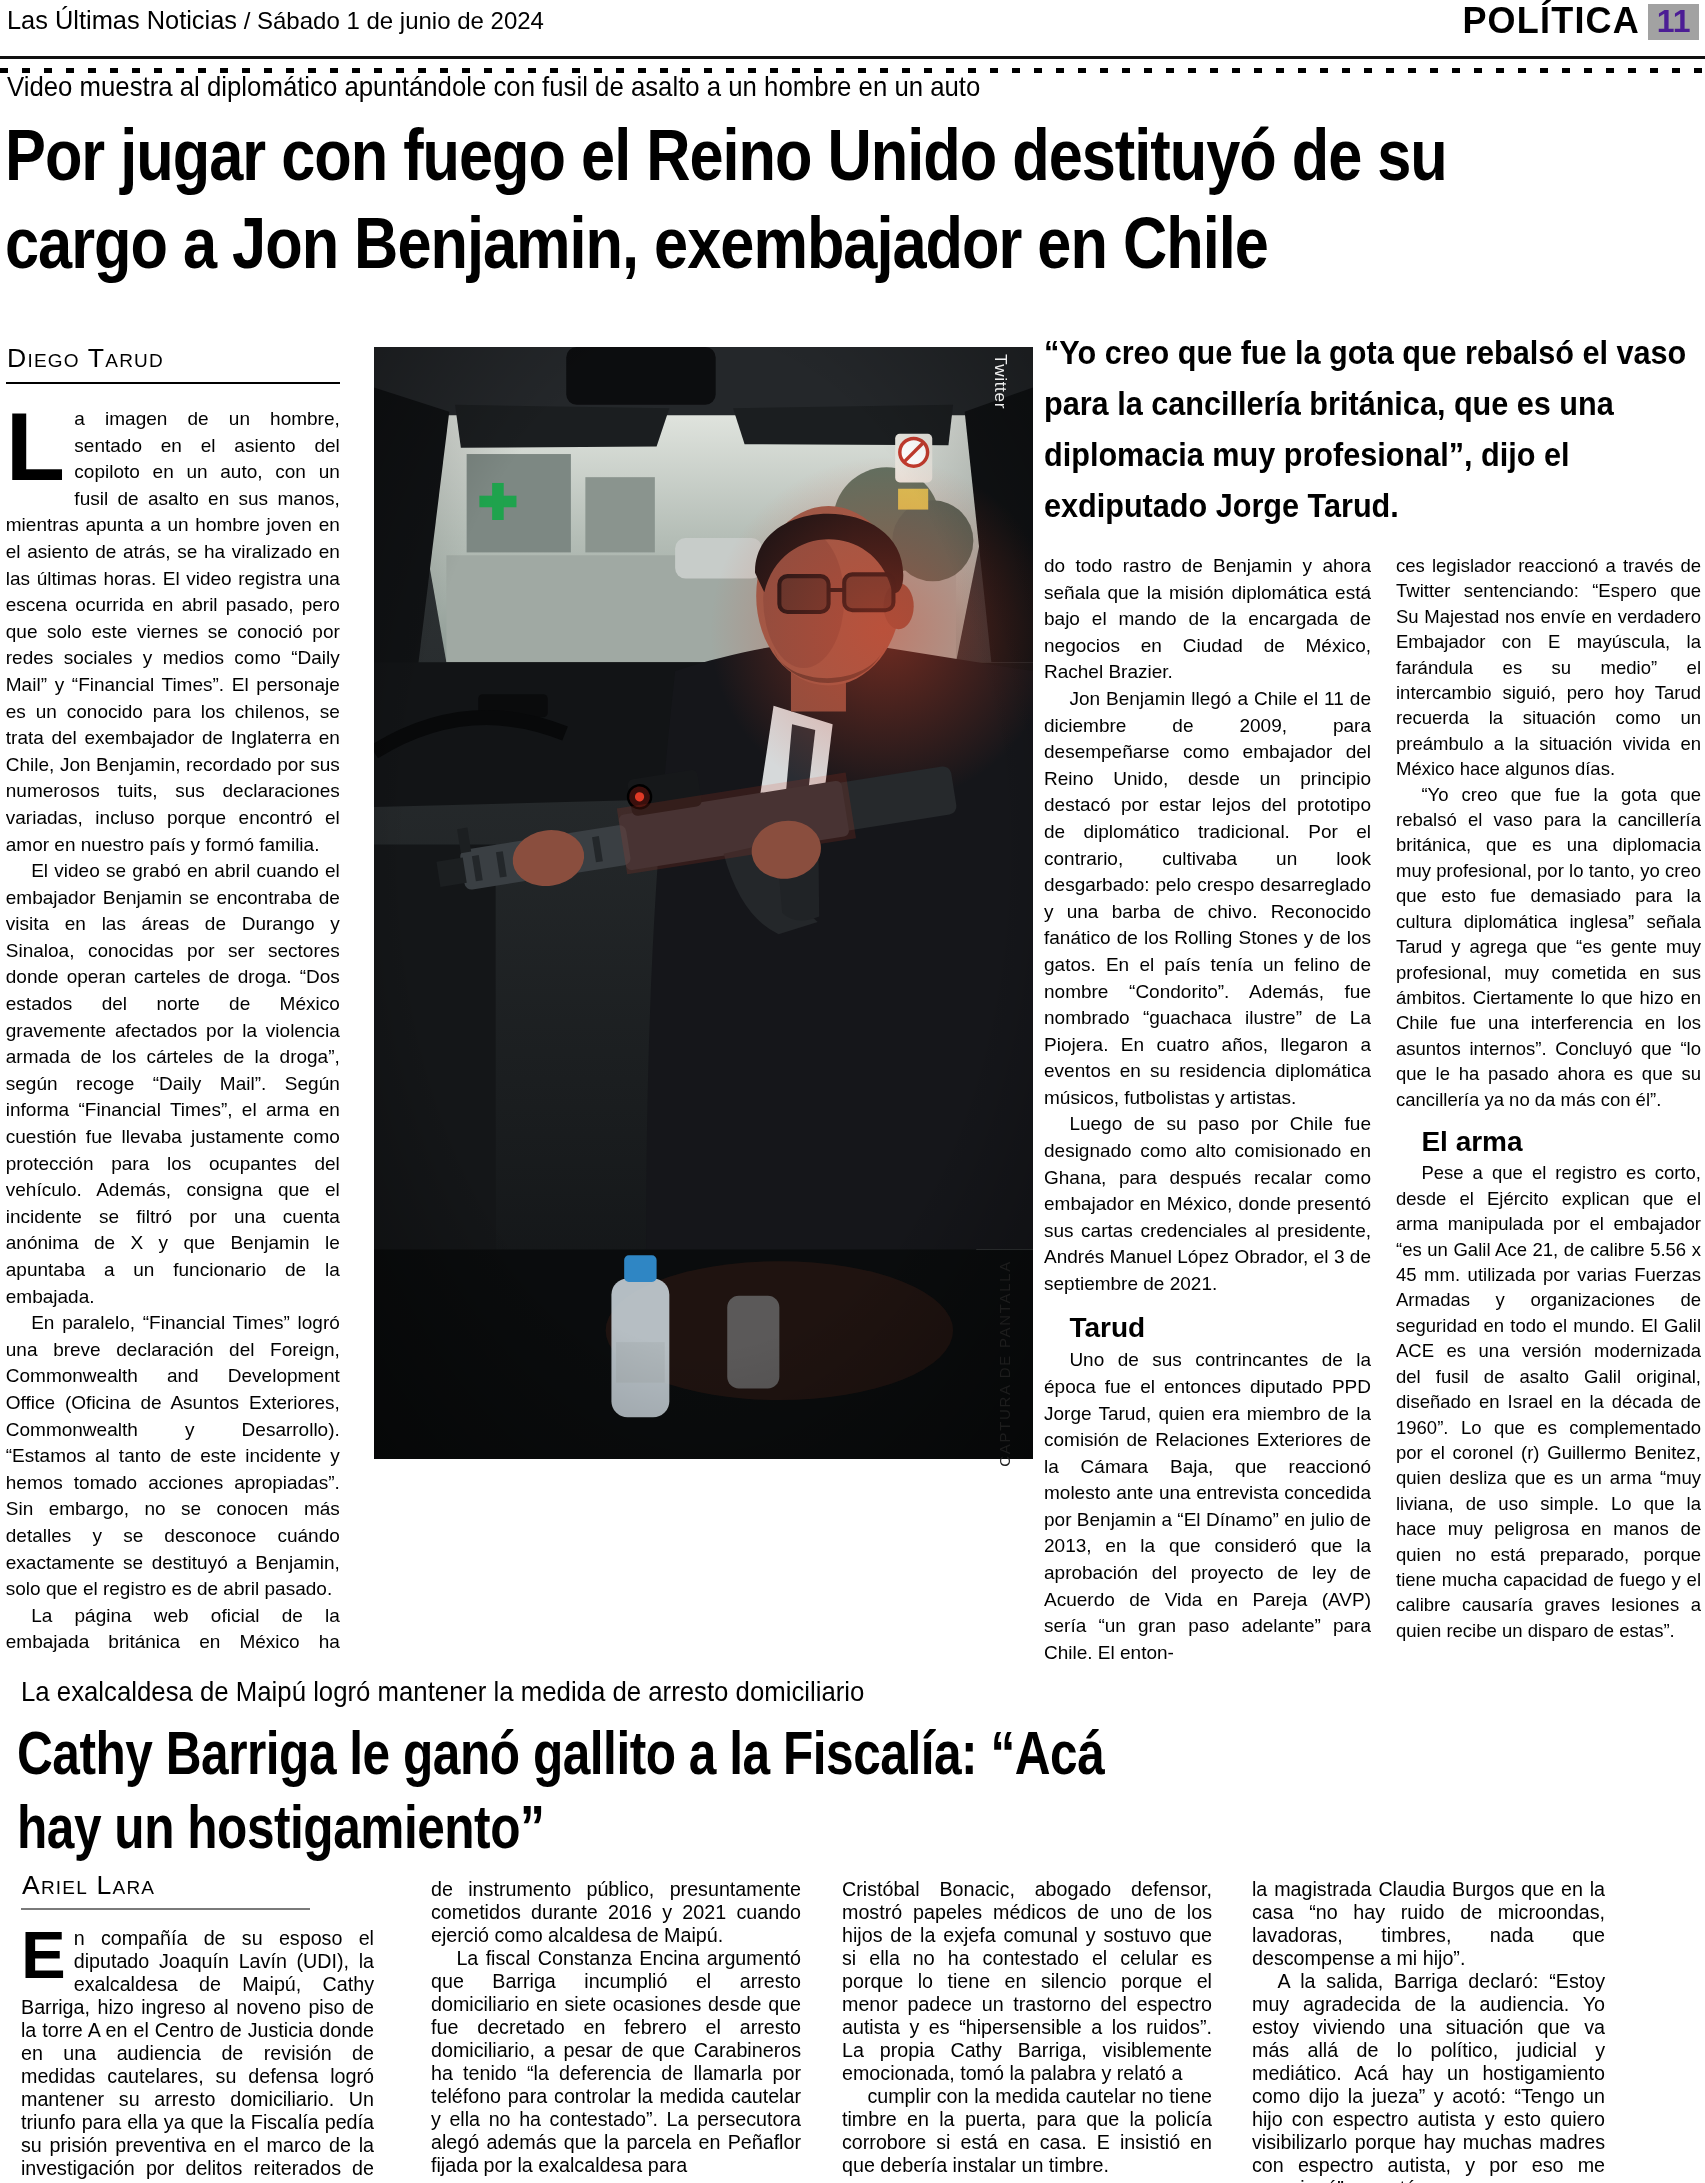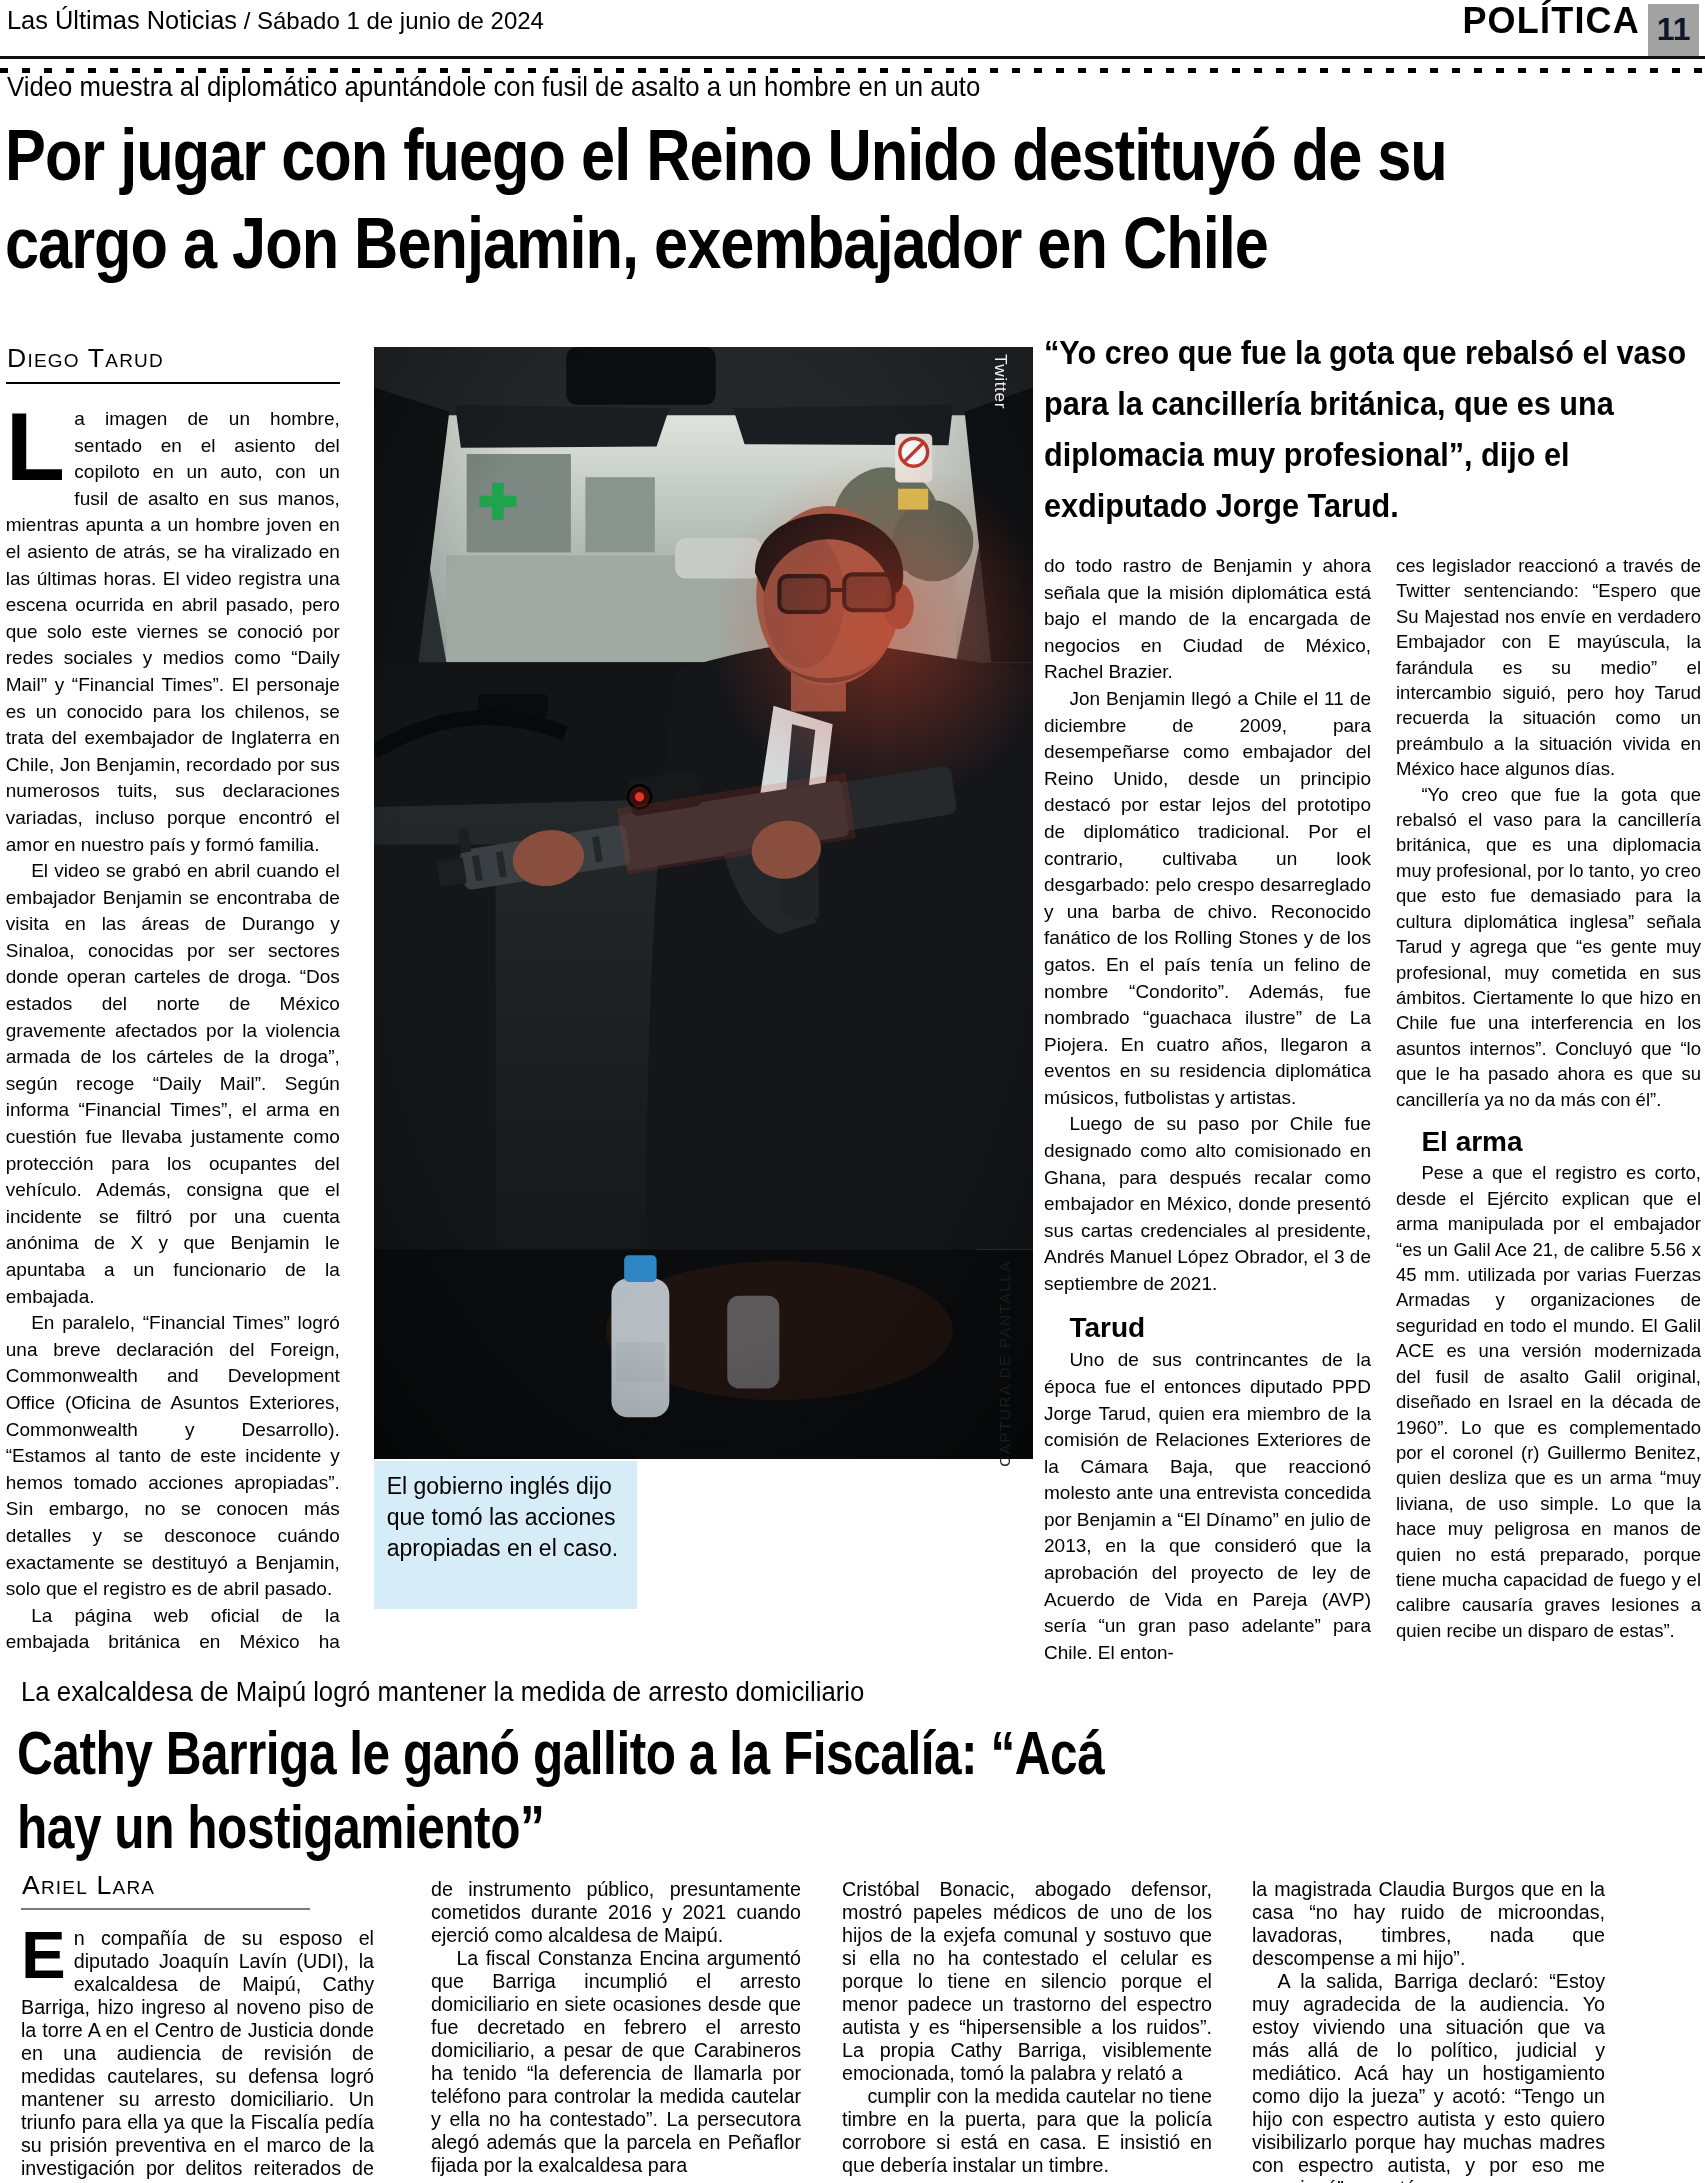--- a/index.html
+++ b/index.html
@@ -2,22 +2,22 @@
 <html style="font-size:9.3px"><head>
 <meta charset="utf-8">
 <style>
   html,body{margin:0;padding:0;background:#e8e8e8;}
   .page{position:relative;width:1705px;height:2183px;background:#fff;overflow:hidden;
         font-family:"Liberation Sans", sans-serif;color:#000;}
   
   .mast{position:absolute;left:7px;top:5.8px;font-size:24px;white-space:nowrap;}
   .mast b{font-size:25.4px;font-weight:400;}
   .section{position:absolute;right:65px;top:0px;font-weight:800;font-size:36px;letter-spacing:1.2px;}
-  .pagebox{position:absolute;right:5.8px;top:3.5px;width:51px;height:52px;background:#a2a2a2;
-           color:#0f172a;font-weight:700;font-size:32px;display:flex;align-items:center;justify-content:center;}
+  .pagebox{position:absolute;right:5.8px;top:3.5px;width:51px;height:36px;background:#a2a2a2;
+           color:#4c1d95;font-weight:700;font-size:32px;display:flex;align-items:center;justify-content:center;}
   .rule-solid{position:absolute;left:0;right:0;top:56px;height:2.9px;background:#101010;}
   .rule-dotted{position:absolute;left:0;right:0;top:68px;height:5.2px;
                background:repeating-linear-gradient(90deg,#000 0 8px,transparent 8px 22px);}
   
   .cx80{transform:scaleX(.80);transform-origin:0 0;}
   .cx84{transform:scaleX(.84);transform-origin:0 0;}
   .cx90{transform:scaleX(.90);transform-origin:0 0;}
   .cx92{transform:scaleX(.92);transform-origin:0 0;}
   
   .kicker1{position:absolute;left:7px;top:71px;font-size:28px;white-space:nowrap;}
@@ -182,21 +182,20 @@
         <rect x="410" y="1610" width="100" height="240" rx="28" fill="#c3cdd2" opacity="0.92"></rect>
         <rect x="432" y="1570" width="56" height="46" rx="8" fill="#2f86c4"></rect>
         <rect x="418" y="1720" width="84" height="70" fill="#aeb6ba"></rect>
       </g>
       <rect x="610" y="1640" width="90" height="160" rx="20" fill="#8d9496" opacity="0.55"></rect>
       <rect width="1138" height="1922" fill="url(#gVig)"></rect>
     </svg>
   </div>
   <div class="credit-top">Twitter</div>
   <div class="credit-bottom">CAPTURA DE PANTALLA</div>
-  <div class="caption">El gobierno inglés dijo que tomó las acciones apropiadas en el caso.</div>
 
   <div class="pull cx90">“Yo creo que fue la gota que rebalsó el vaso para la cancillería británica, que es una diplomacia muy profesional”, dijo el exdiputado Jorge Tarud.</div>
 
   <div class="col c2">
     <div class="cont-first">
         <p>do todo rastro de Benjamin y ahora señala que la misión diplomática está bajo el mando de la encargada de negocios en Ciudad de México, Rachel Brazier.</p>
         <p>Jon Benjamin llegó a Chile el 11 de diciembre de 2009, para desempeñarse como embajador del Reino Unido, desde un principio destacó por estar lejos del prototipo de diplomático tradicional. Por el contrario, cultivaba un look desgarbado: pelo crespo desarreglado y una barba de chivo. Reconocido fanático de los Rolling Stones y de los gatos. En el país tenía un felino de nombre “Condorito”. Además, fue nombrado “guachaca ilustre” de La Piojera. En cuatro años, llegaron a eventos en su residencia diplomática músicos, futbolistas y artistas.</p>
         <p>Luego de su paso por Chile fue designado como alto comisionado en Ghana, para después recalar como embajador en México, donde presentó sus cartas credenciales al presidente, Andrés Manuel López Obrador, el 3 de septiembre de 2021.</p>
       </div>
     <h3 class="subhead">Tarud</h3>

